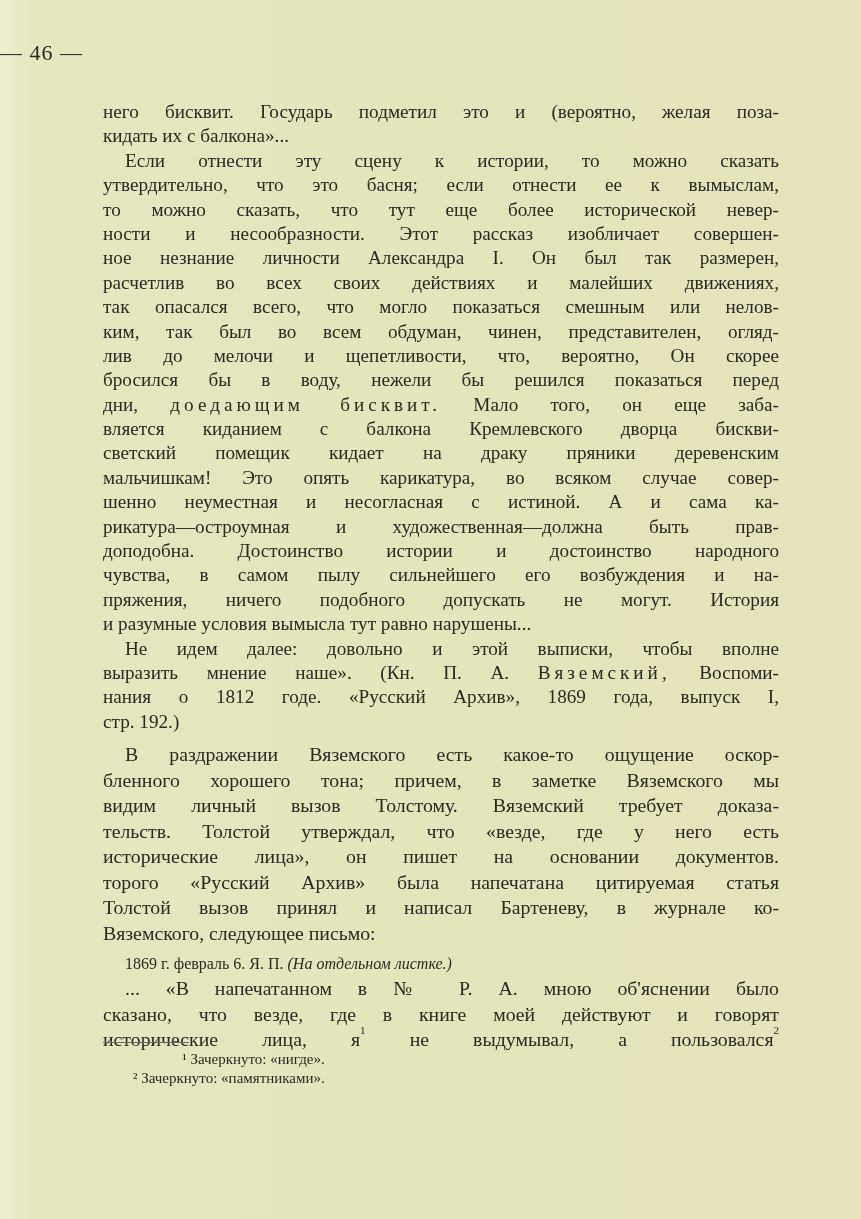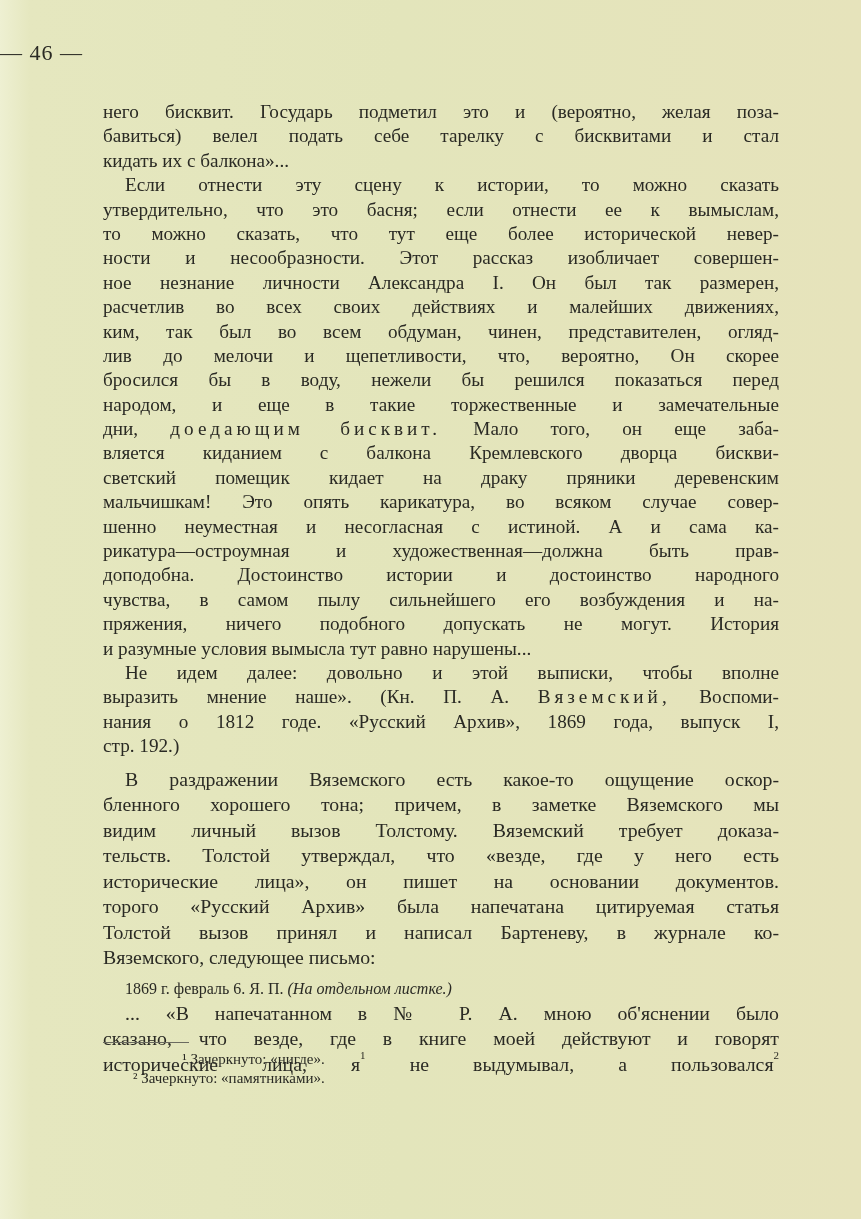--- a/index.html
+++ b/index.html
@@ -36,35 +36,34 @@
 </style>
 </head>
 <body>
 
 <div class="page-number">— 46 —</div>
 
 <div class="content">
 
   <div>
     <span class="line">него бисквит. Государь подметил это и (вероятно, желая поза-</span>
-    <span class="line">бавиться) велел подать себе тарелку с бисквитами и стал</span>
     <span class="line last">кидать их с балкона»...</span>
   </div>
 
   <div>
     <span class="line indent">Если отнести эту сцену к истории, то можно сказать</span>
     <span class="line">утвердительно, что это  басня; если отнести ее к вымыслам,</span>
     <span class="line">то можно сказать, что тут еще более исторической невер-</span>
     <span class="line">ности и несообразности. Этот рассказ изобличает совершен-</span>
     <span class="line">ное незнание личности Александра I. Он был так размерен,</span>
     <span class="line">расчетлив во всех своих действиях и малейших движениях,</span>
+    <span class="line">так опасался всего, что могло показаться смешным или нелов-</span>
     <span class="line">ким, так был во всем обдуман, чинен, представителен, огляд-</span>
     <span class="line">лив до мелочи и щепетливости, что, вероятно, Он скорее</span>
     <span class="line">бросился бы в воду, нежели бы решился показаться перед</span>
-    <span class="line">народом, и еще в такие торжественные и замечательные</span>
     <span class="line"><span>дни, </span><span class="spaced">доедающим бисквит.</span><span> Мало того, он еще заба-</span></span>
     <span class="line">вляется киданием с балкона Кремлевского дворца бискви-</span>
     <span class="line">светский помещик кидает на драку пряники деревенским</span>
     <span class="line">мальчишкам! Это опять карикатура, во всяком случае совер-</span>
     <span class="line">шенно неуместная и несогласная с истиной. А и сама ка-</span>
     <span class="line">рикатура—остроумная и художественная—должна быть прав-</span>
     <span class="line">доподобна. Достоинство истории и достоинство народного</span>
     <span class="line">чувства, в самом пылу сильнейшего его возбуждения и на-</span>
     <span class="line">пряжения, ничего подобного допускать не могут. История</span>
     <span class="line last">и разумные условия вымысла тут равно нарушены...</span>

